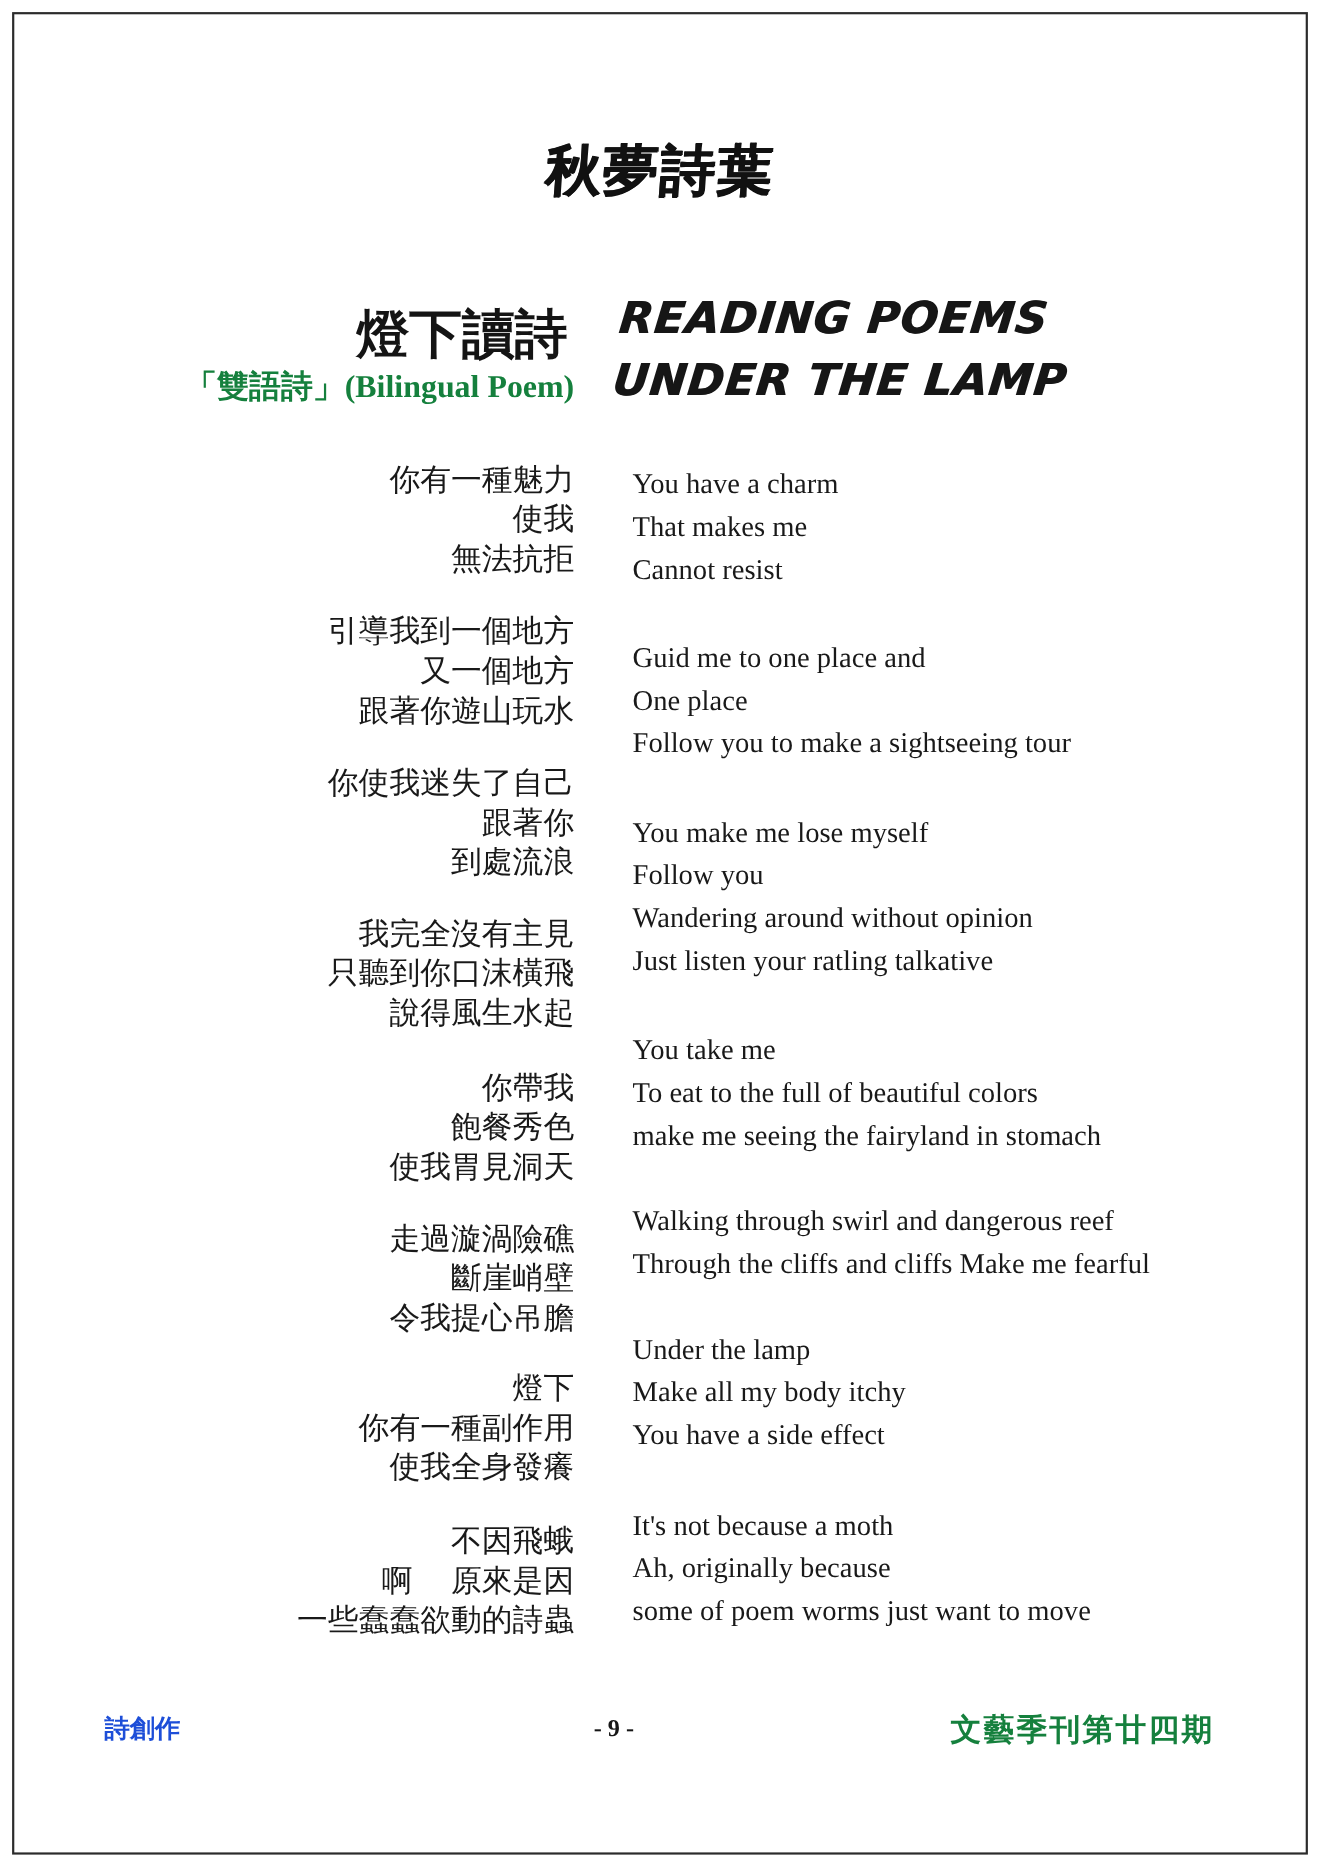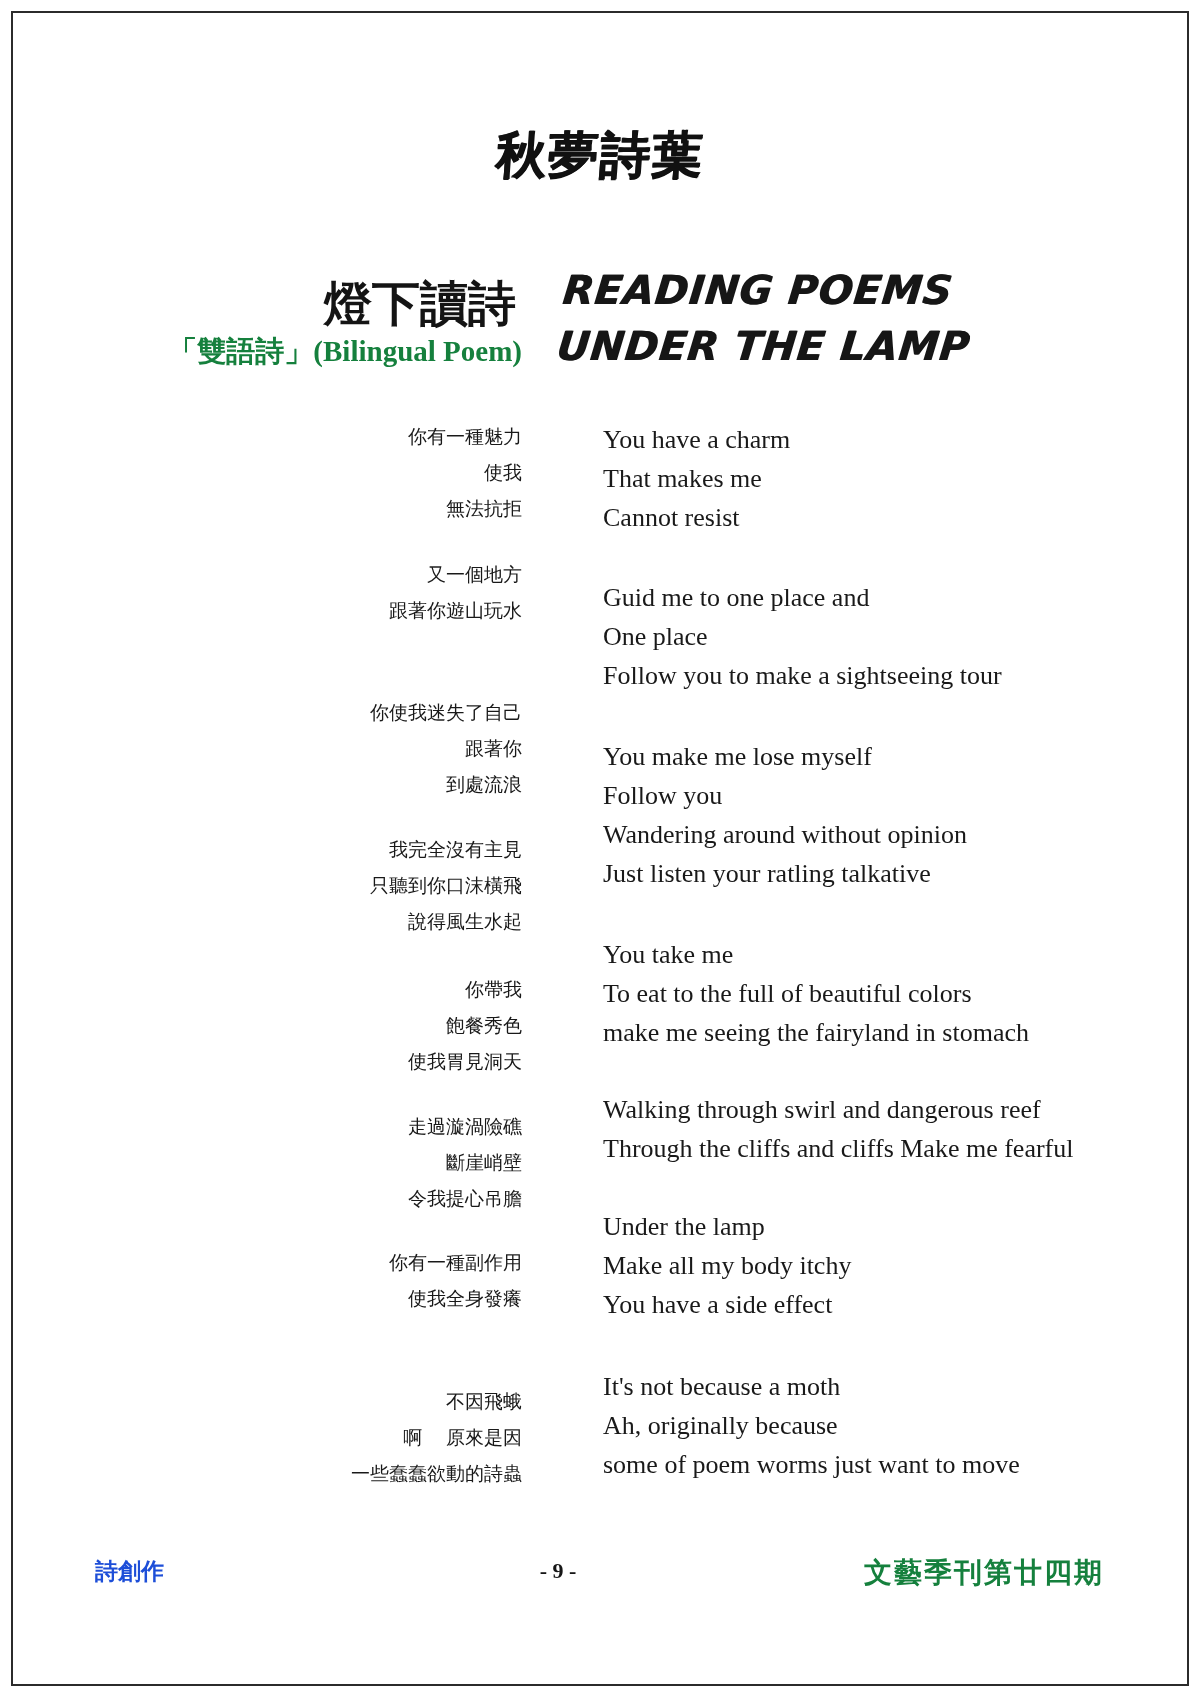--- a/index.html
+++ b/index.html
@@ -80,32 +80,32 @@
   
   .cn-col {
     position: absolute;
     left: 0;
     top: 0;
     width: 522px;
     height: 100%;
   }
   .en-col {
     position: absolute;
-    left: 603px;
+    left: 575px;
     top: 0;
     width: 570px;
     height: 100%;
   }
   .stanza {
     position: absolute;
     width: 100%;
   }
   .cn-line {
     font-family: "Liberation Serif", serif;
-    font-size: 19px;
+    font-size: 28px;
     line-height: 36px;
     text-align: right;
     color: #191919;
     white-space: pre;
   }
   .en-line {
     font-family: "Liberation Serif", serif;
     font-size: 26px;
     line-height: 39px;
     text-align: left;
@@ -161,20 +161,21 @@
     <div>UNDER THE LAMP</div>
   </div>
 
   <div class="cn-col" id="cn-col">
       <div class="stanza" style="top: 419px;">
         <div class="cn-line">你有一種魅力</div>
         <div class="cn-line">使我</div>
         <div class="cn-line">無法抗拒</div>
       </div>
       <div class="stanza" style="top: 557px;">
+        <div class="cn-line">引導我到一個地方</div>
         <div class="cn-line">又一個地方</div>
         <div class="cn-line">跟著你遊山玩水</div>
       </div>
       <div class="stanza" style="top: 695px;">
         <div class="cn-line">你使我迷失了自己</div>
         <div class="cn-line">跟著你</div>
         <div class="cn-line">到處流浪</div>
       </div>
       <div class="stanza" style="top: 832px;">
         <div class="cn-line">我完全沒有主見</div>
@@ -185,20 +186,21 @@
         <div class="cn-line">你帶我</div>
         <div class="cn-line">飽餐秀色</div>
         <div class="cn-line">使我胃見洞天</div>
       </div>
       <div class="stanza" style="top: 1109px;">
         <div class="cn-line">走過漩渦險礁</div>
         <div class="cn-line">斷崖峭壁</div>
         <div class="cn-line">令我提心吊膽</div>
       </div>
       <div class="stanza" style="top: 1245px;">
+        <div class="cn-line">燈下</div>
         <div class="cn-line">你有一種副作用</div>
         <div class="cn-line">使我全身發癢</div>
       </div>
       <div class="stanza" style="top: 1384px;">
         <div class="cn-line">不因飛蛾</div>
         <div class="cn-line">啊　 原來是因</div>
         <div class="cn-line">一些蠢蠢欲動的詩蟲</div>
       </div>
     </div>
   <div class="en-col" id="en-col">

